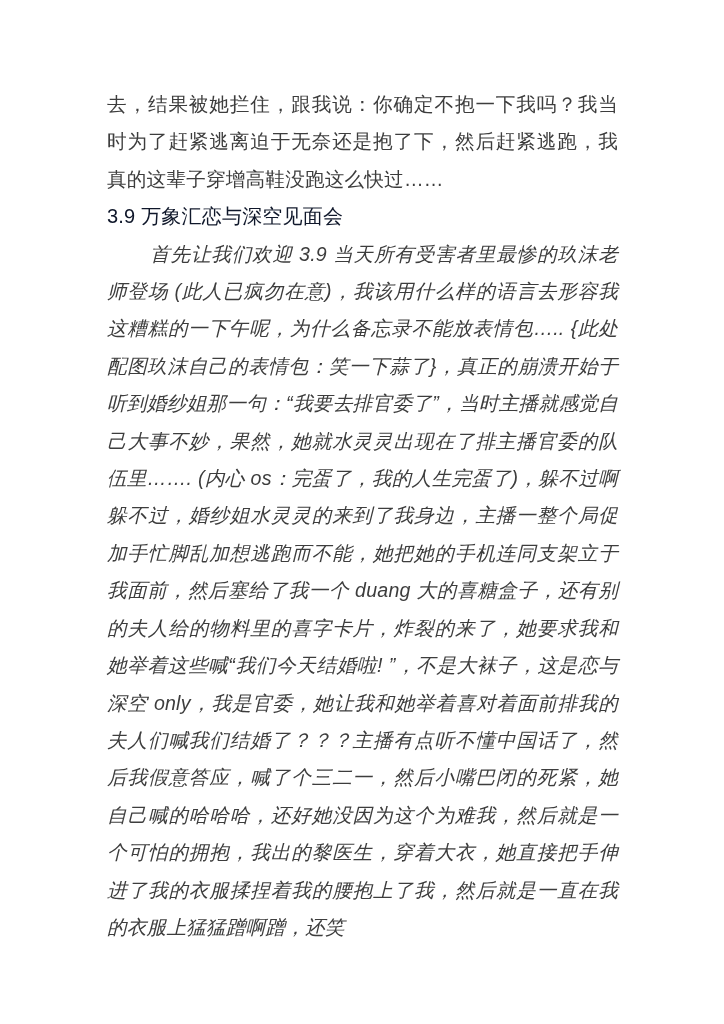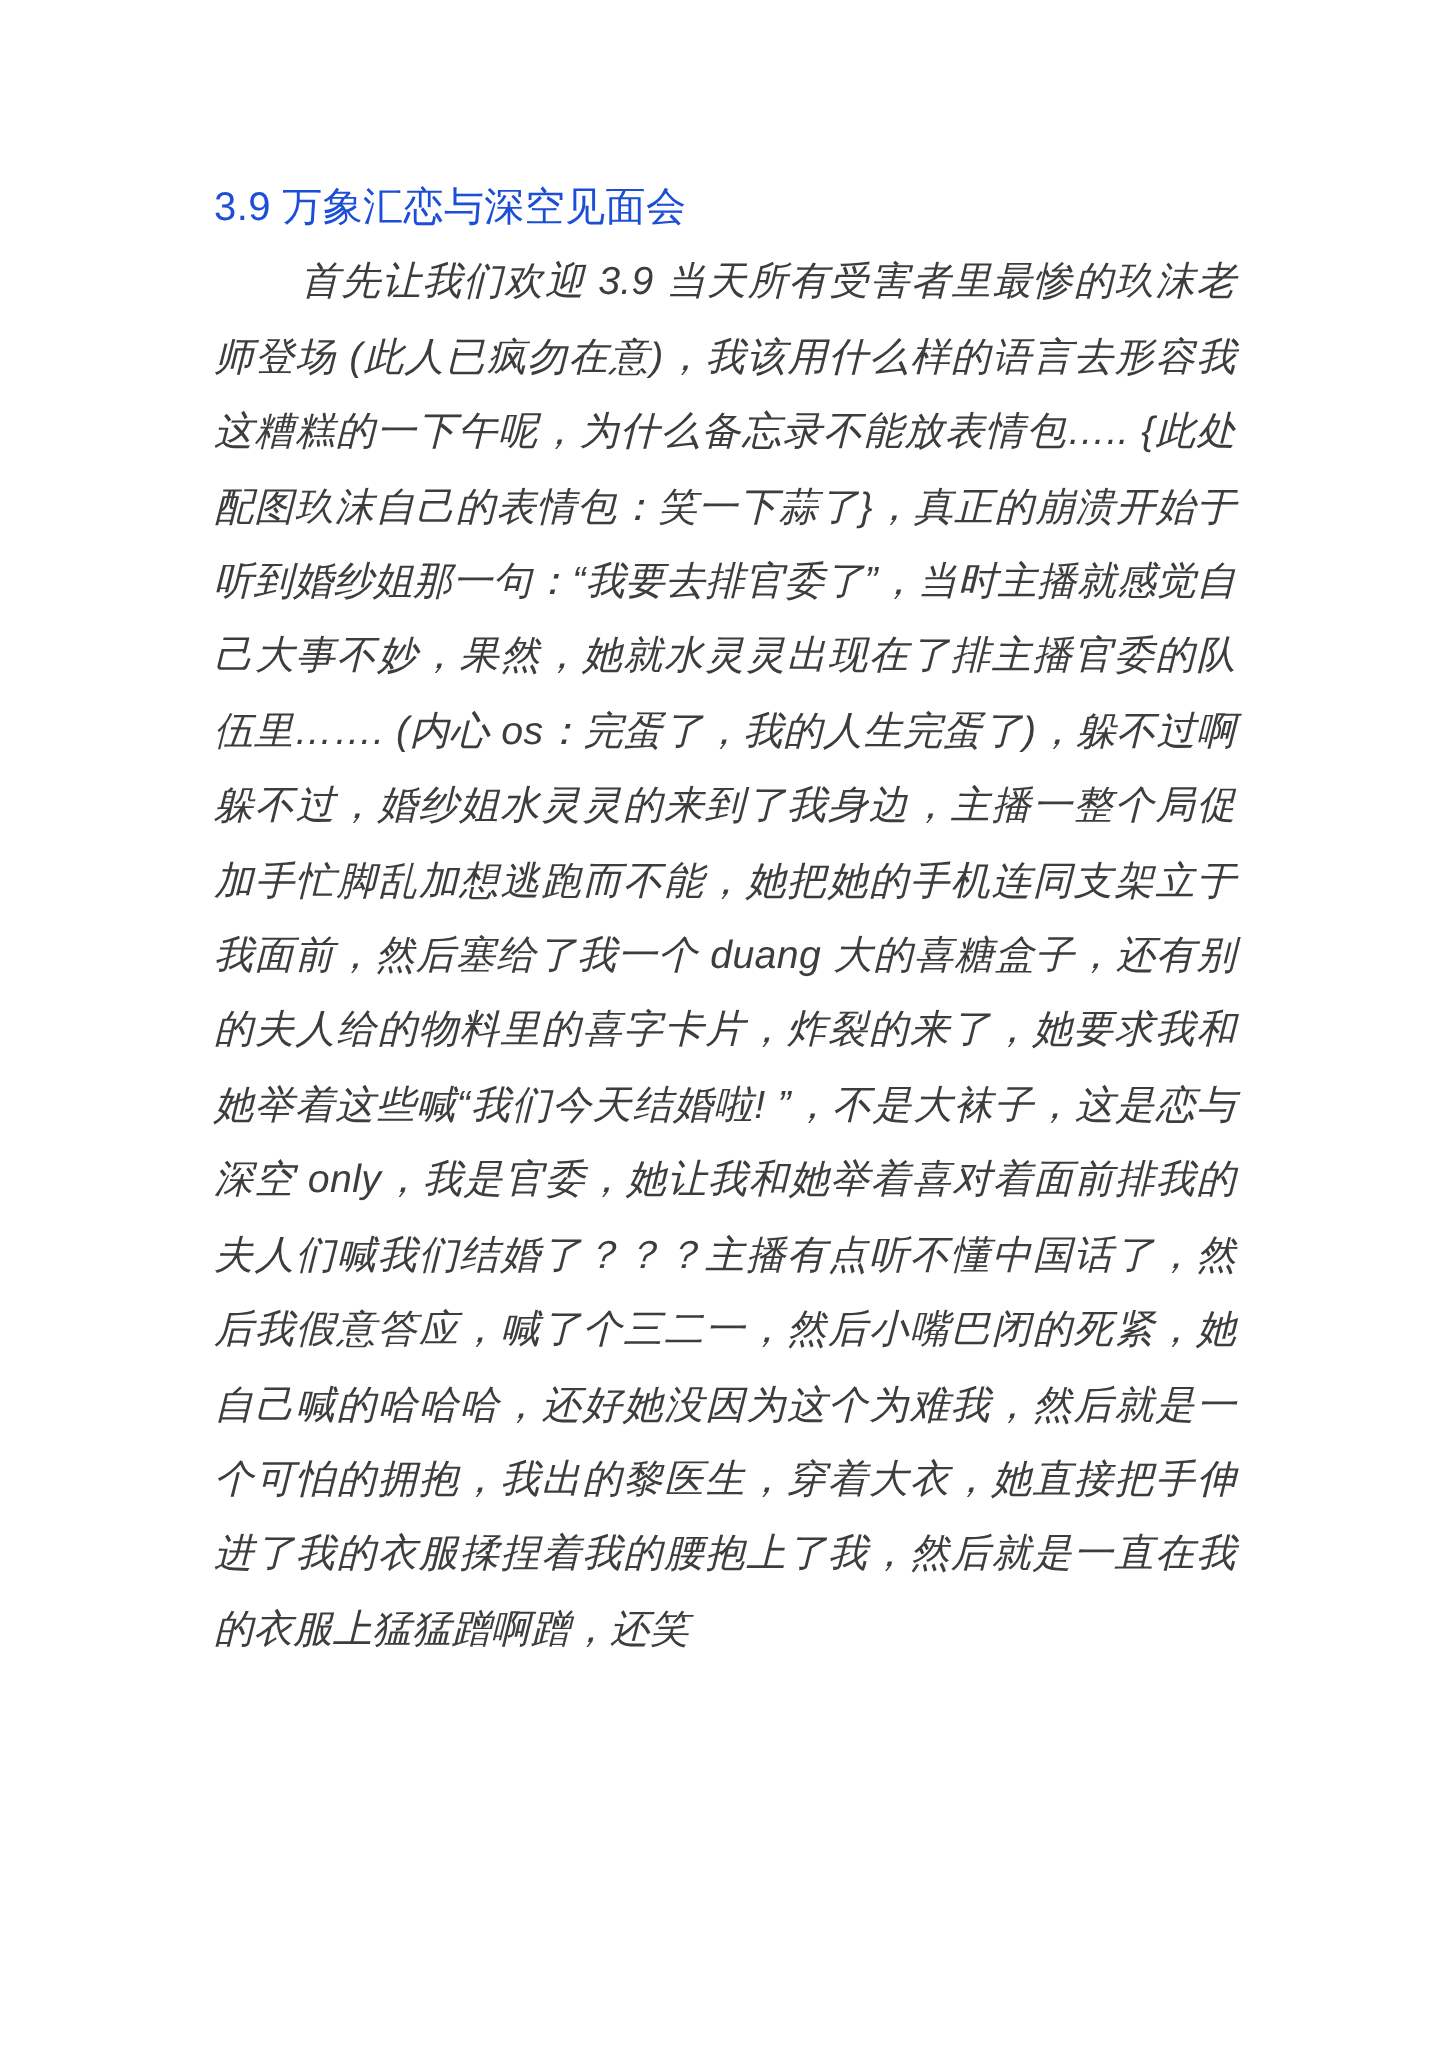--- a/index.html
+++ b/index.html
@@ -33,25 +33,26 @@
   .body-para.indented {
     text-indent: 2.2em;
     font-style: italic;
   }
   .section-heading {
     margin: 0;
     padding: 0;
     font-size: 20px;
     font-weight: normal;
     line-height: 37.4px;
-    color: #1d4ed8;
+    color: #0f172a;
     text-align: left;
   }
 </style>
 </head>
 <body>
 
 <div class="page">
   <div class="content">
+    <p class="body-para">去，结果被她拦住，跟我说：你确定不抱一下我吗？我当时为了赶紧逃离迫于无奈还是抱了下，然后赶紧逃跑，我真的这辈子穿增高鞋没跑这么快过……</p>
     <h3 class="section-heading">3.9 万象汇恋与深空见面会</h3>
     <p class="body-para indented">首先让我们欢迎 3.9 当天所有受害者里最惨的玖沫老师登场 (此人已疯勿在意)，我该用什么样的语言去形容我这糟糕的一下午呢，为什么备忘录不能放表情包….. {此处配图玖沫自己的表情包：笑一下蒜了}，真正的崩溃开始于听到婚纱姐那一句：“我要去排官委了”，当时主播就感觉自己大事不妙，果然，她就水灵灵出现在了排主播官委的队伍里……. (内心 os：完蛋了，我的人生完蛋了)，躲不过啊躲不过，婚纱姐水灵灵的来到了我身边，主播一整个局促加手忙脚乱加想逃跑而不能，她把她的手机连同支架立于我面前，然后塞给了我一个 duang 大的喜糖盒子，还有别的夫人给的物料里的喜字卡片，炸裂的来了，她要求我和她举着这些喊“我们今天结婚啦! ”，不是大袜子，这是恋与深空 only，我是官委，她让我和她举着喜对着面前排我的夫人们喊我们结婚了？？？主播有点听不懂中国话了，然后我假意答应，喊了个三二一，然后小嘴巴闭的死紧，她自己喊的哈哈哈，还好她没因为这个为难我，然后就是一个可怕的拥抱，我出的黎医生，穿着大衣，她直接把手伸进了我的衣服揉捏着我的腰抱上了我，然后就是一直在我的衣服上猛猛蹭啊蹭，还笑</p>
   </div>
 </div>
 
 </body></html>

